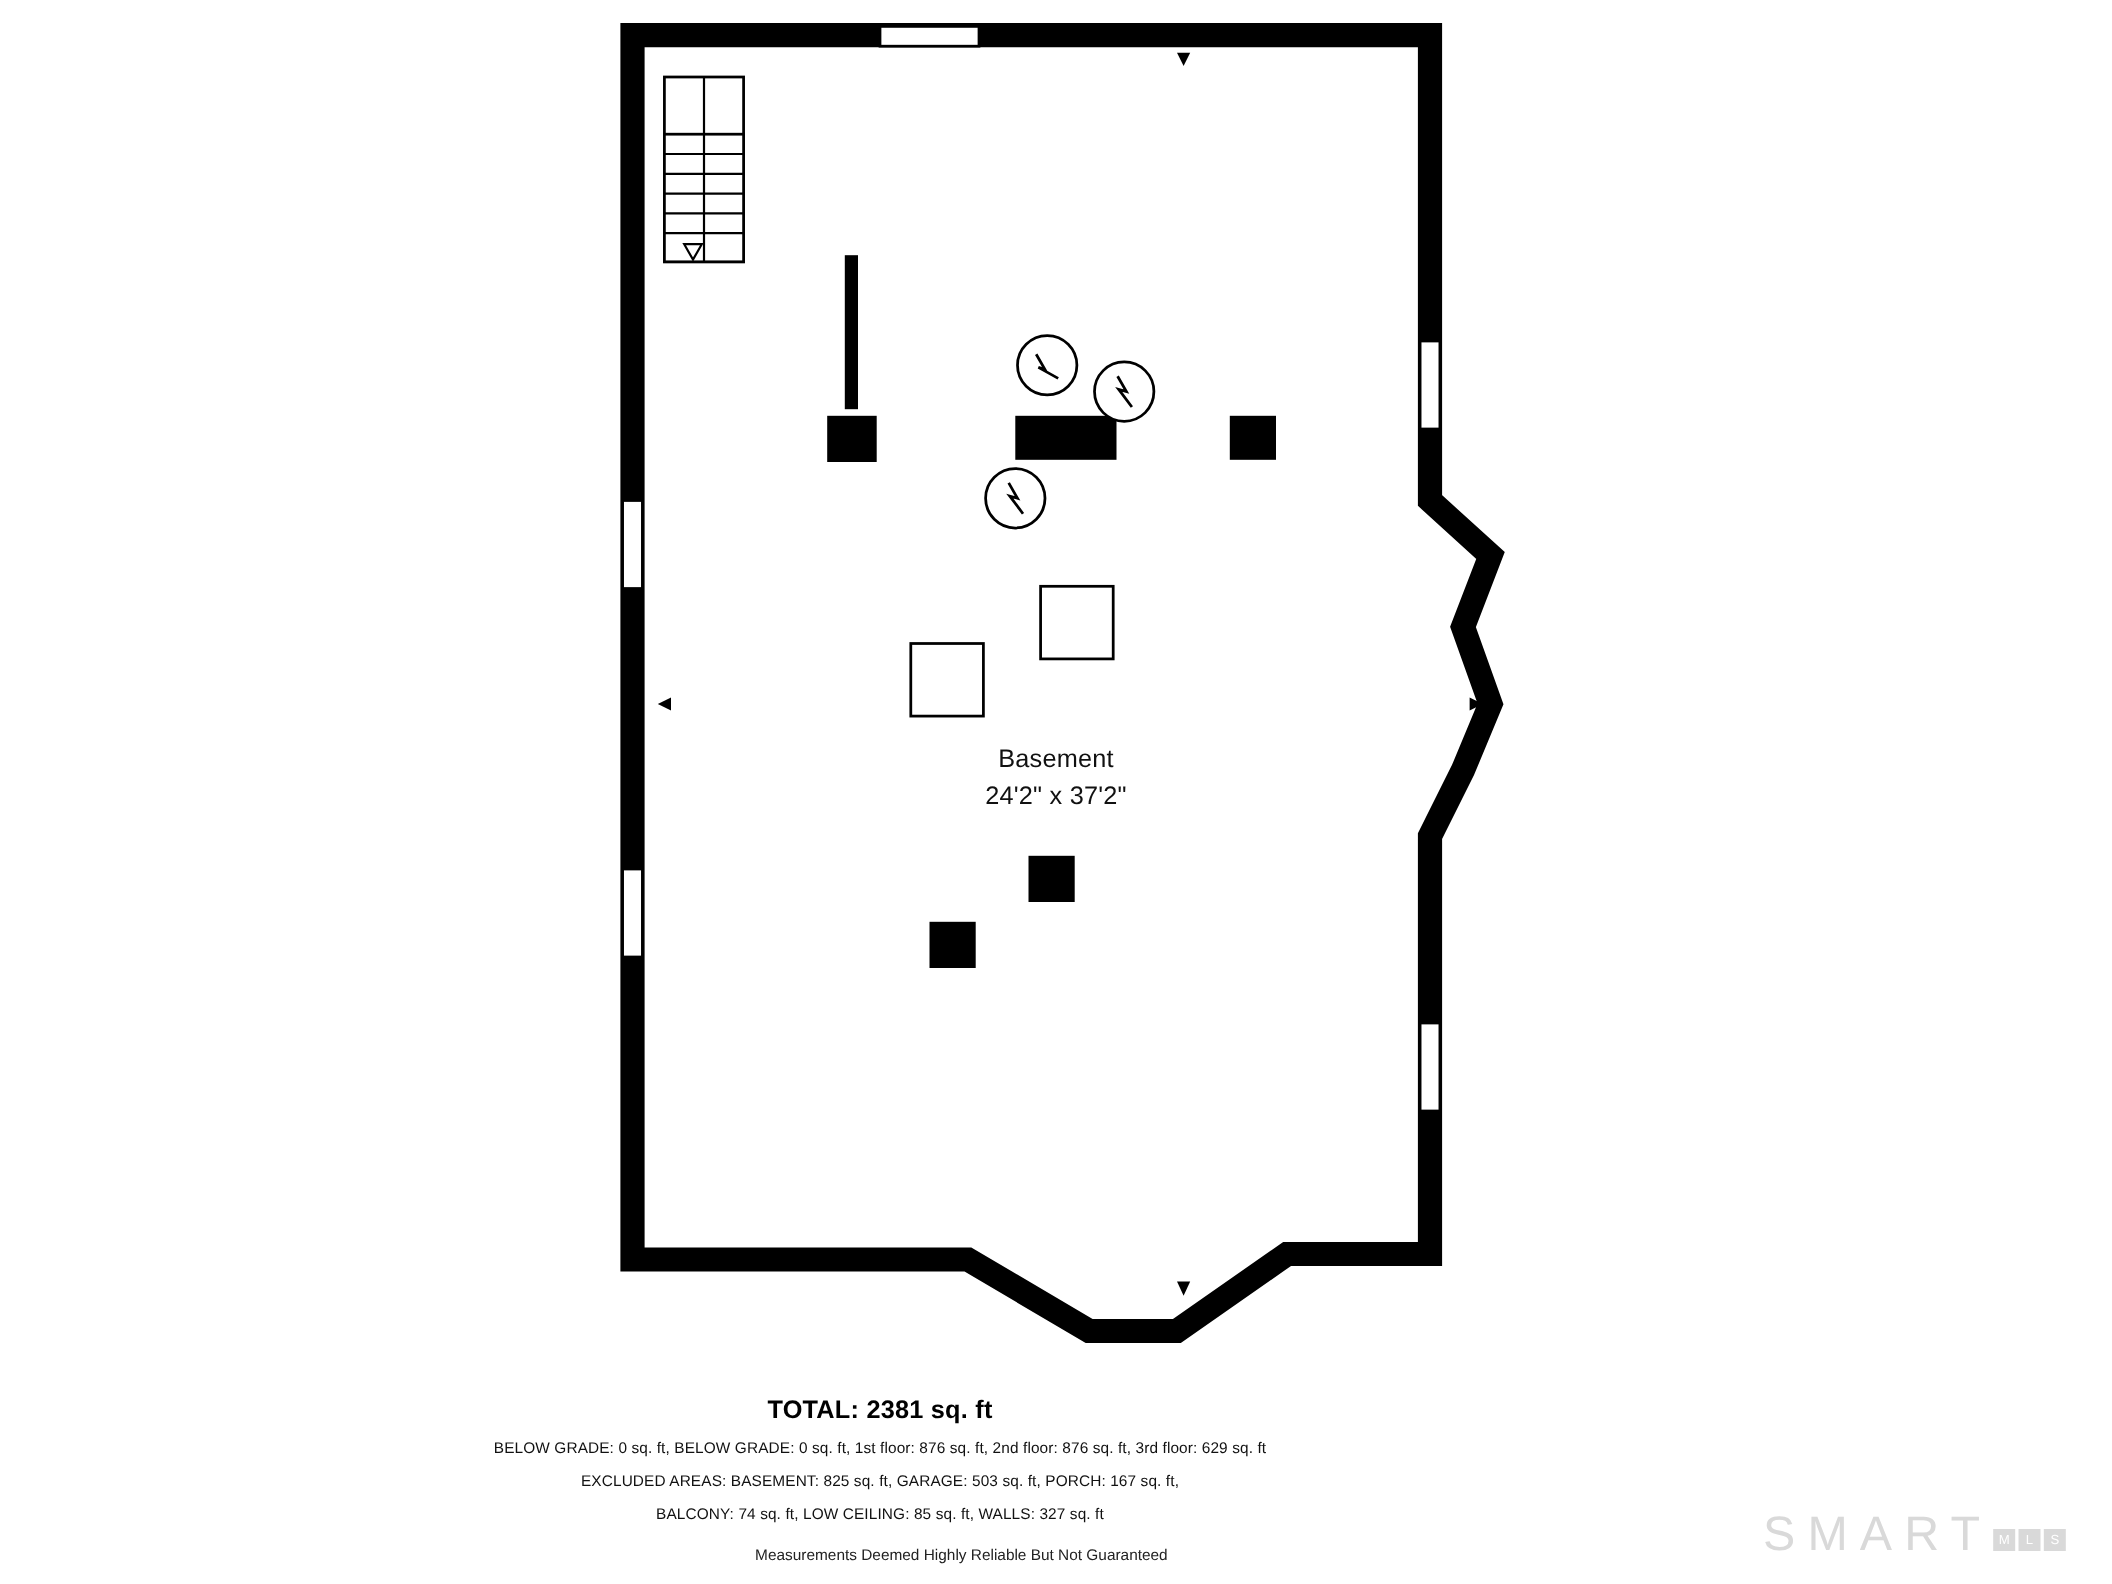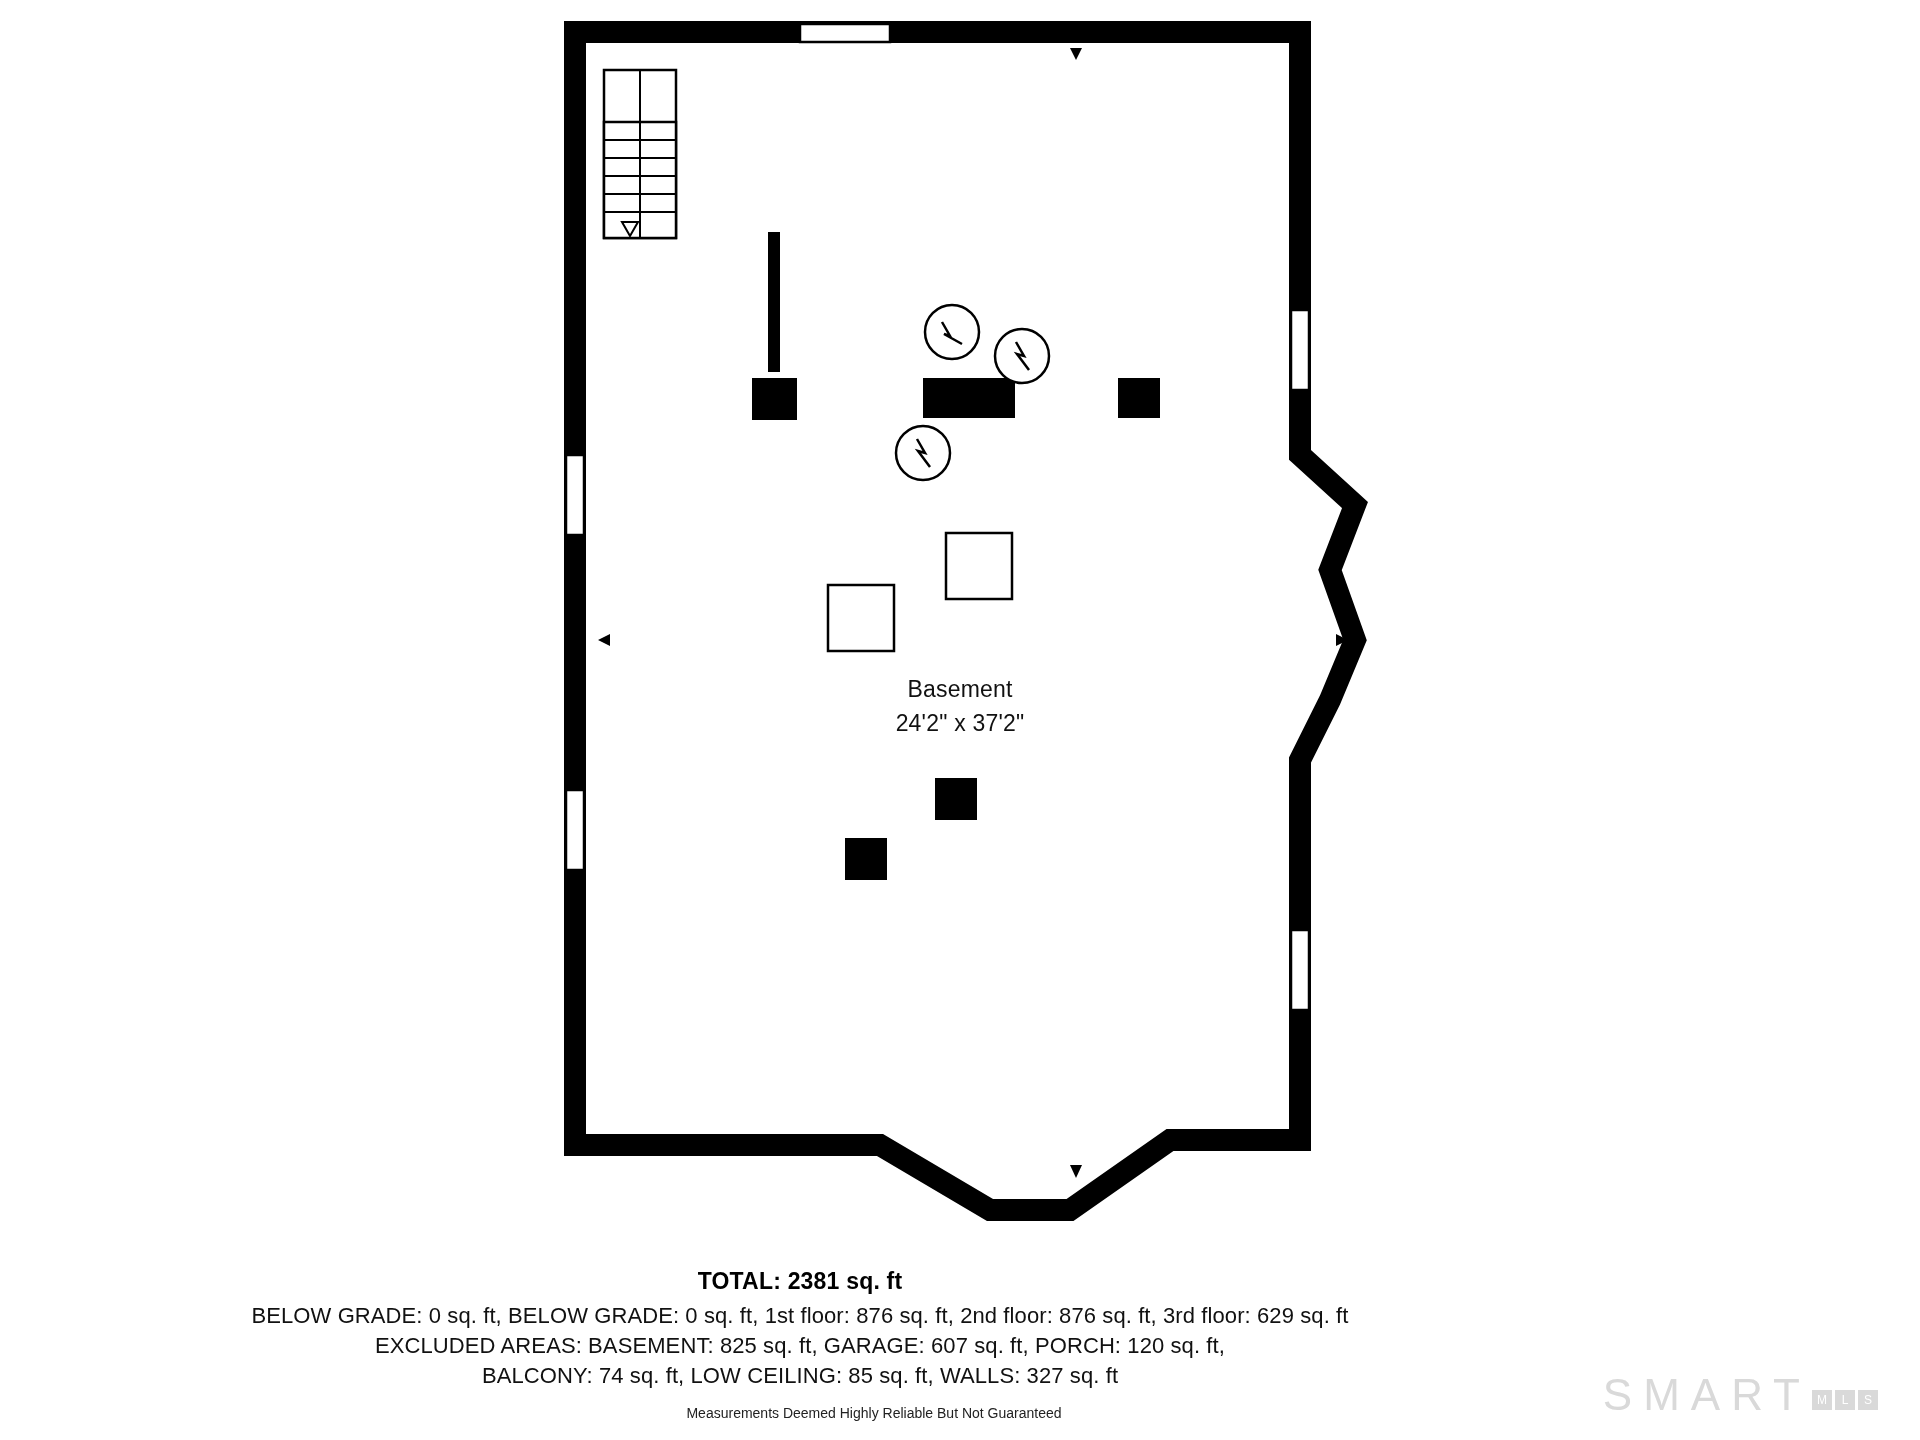--- a/index.html
+++ b/index.html
@@ -64,21 +64,21 @@
     text-align: center;
   }
   #summary-total {
     font-size: 23px;
     font-weight: bold;
     color: #000000;
     margin-bottom: 6px;
     letter-spacing: 0.2px;
   }
   .summary-line {
-    font-size: 22px;
+    font-size: 14px;
     color: #111111;
     line-height: 30px;
     letter-spacing: 0.1px;
   }
   #disclaimer {
     position: absolute;
     left: 0;
     top: 1405px;
     width: 1748px;
     text-align: center;
@@ -210,21 +210,21 @@
 
   <div class="room-label" id="room-label-basement">
     <span class="room-name">Basement</span>
     <span class="room-dims">24'2" x 37'2"</span>
   </div>
 </div>
 
 <div id="summary-block">
   <div id="summary-total">TOTAL: 2381 sq. ft</div>
   <div class="summary-line">BELOW GRADE: 0 sq. ft, BELOW GRADE: 0 sq. ft, 1st floor: 876 sq. ft, 2nd floor: 876 sq. ft, 3rd floor: 629 sq. ft</div>
-  <div class="summary-line">EXCLUDED AREAS: BASEMENT: 825 sq. ft, GARAGE: 607 sq. ft, PORCH: 120 sq. ft,</div>
+  <div class="summary-line">EXCLUDED AREAS: BASEMENT: 825 sq. ft, GARAGE: 503 sq. ft, PORCH: 167 sq. ft,</div>
   <div class="summary-line">BALCONY: 74 sq. ft, LOW CEILING: 85 sq. ft, WALLS: 327 sq. ft</div>
 </div>
 
 <div id="disclaimer">Measurements Deemed Highly Reliable But Not Guaranteed</div>
 
 <div id="brand-logo">
   <div id="brand-smart">SMART</div>
   <div id="brand-mls">
     <span>M</span>
     <span>L</span>

